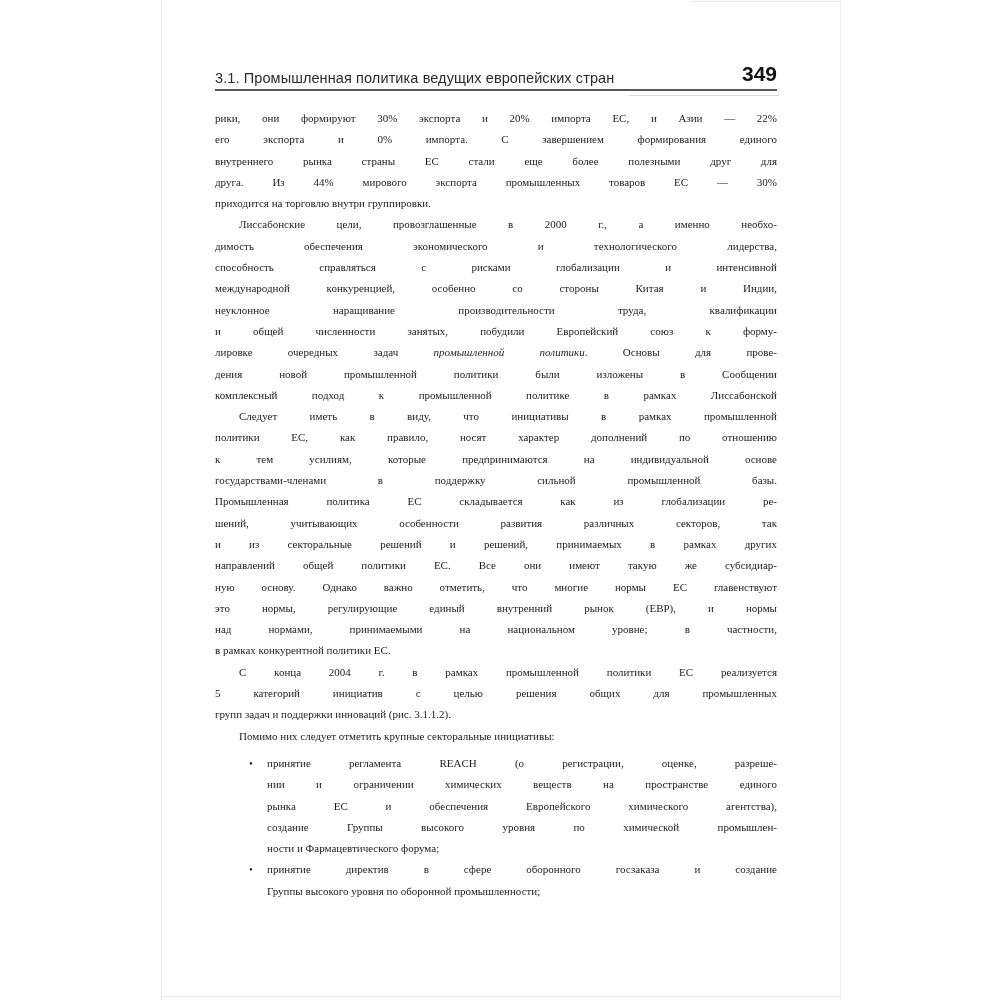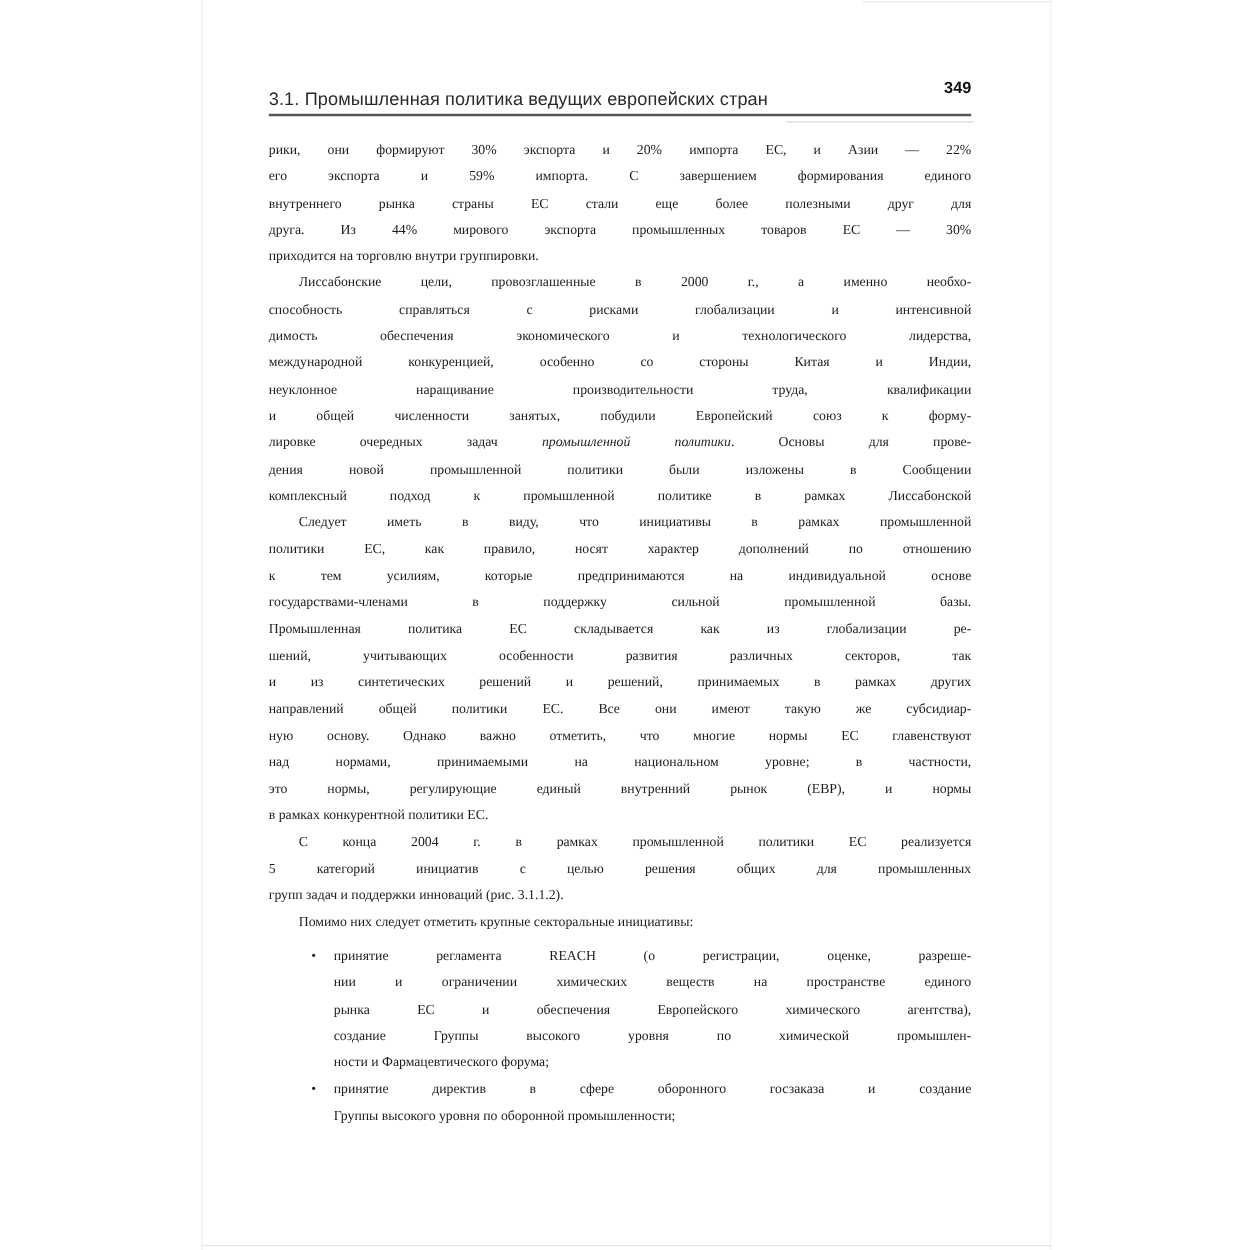--- a/index.html
+++ b/index.html
@@ -35,24 +35,24 @@
     align-items: flex-end;
     font-family: "Liberation Sans", "DejaVu Sans", sans-serif;
   }
   .header-title {
     font-size: 14.5px;
     color: #2a2a2a;
     letter-spacing: 0.1px;
     padding-bottom: 3px;
   }
   .page-number {
-    font-size: 13px;
+    font-size: 21px;
     font-weight: bold;
     color: #111111;
-    padding-bottom: 14px;
+    padding-bottom: 3px;
   }
   .header-rule {
     height: 2px;
     background: #565656;
   }
   .header-rule-echo {
     position: relative;
     height: 1px;
     background: #d9d9d9;
     margin-top: 4px;
@@ -101,48 +101,48 @@
       <span class="header-title">3.1. Промышленная политика ведущих европейских стран</span>
       <span class="page-number">349</span>
     </div>
 
     <div class="header-rule"></div>
     <div class="header-rule-echo"></div>
 
     <div class="body-text" id="body-text">
         <div class="para">
           <div class="tline">рики, они формируют 30% экспорта и 20% импорта ЕС, и Азии — 22%</div>
-          <div class="tline">его экспорта и 59% импорта. С завершением формирования единого</div>
+          <div class="tline">его экспорта и 0% импорта. С завершением формирования единого</div>
           <div class="tline">внутреннего рынка страны ЕС стали еще более полезными друг для</div>
           <div class="tline">друга. Из 44% мирового экспорта промышленных товаров ЕС — 30%</div>
           <div class="tline last">приходится на торговлю внутри группировки.</div>
         </div>
         <div class="para">
           <div class="tline indent">Лиссабонские цели, провозглашенные в 2000 г., а именно необхо-</div>
+          <div class="tline">димость обеспечения экономического и технологического лидерства,</div>
           <div class="tline">способность справляться с рисками глобализации и интенсивной</div>
-          <div class="tline">димость обеспечения экономического и технологического лидерства,</div>
           <div class="tline">международной конкуренцией, особенно со стороны Китая и Индии,</div>
           <div class="tline">неуклонное наращивание производительности труда, квалификации</div>
           <div class="tline">и общей численности занятых, побудили Европейский союз к форму-</div>
           <div class="tline">лировке очередных задач <i>промышленной политики</i>. Основы для прове-</div>
           <div class="tline">дения новой промышленной политики были изложены в Сообщении</div>
           <div class="tline">комплексный подход к промышленной политике в рамках Лиссабонской</div>
         </div>
         <div class="para">
           <div class="tline indent">Следует иметь в виду, что инициативы в рамках промышленной</div>
           <div class="tline">политики ЕС, как правило, носят характер дополнений по отношению</div>
           <div class="tline">к тем усилиям, которые предпринимаются на индивидуальной основе</div>
           <div class="tline">государствами-членами в поддержку сильной промышленной базы.</div>
           <div class="tline">Промышленная политика ЕС складывается как из глобализации ре-</div>
           <div class="tline">шений, учитывающих особенности развития различных секторов, так</div>
-          <div class="tline">и из синтетических решений и решений, принимаемых в рамках других</div>
+          <div class="tline">и из секторальные решений и решений, принимаемых в рамках других</div>
           <div class="tline">направлений общей политики ЕС. Все они имеют такую же субсидиар-</div>
           <div class="tline">ную основу. Однако важно отметить, что многие нормы ЕС главенствуют</div>
+          <div class="tline">это нормы, регулирующие единый внутренний рынок (ЕВР), и нормы</div>
           <div class="tline">над нормами, принимаемыми на национальном уровне; в частности,</div>
-          <div class="tline">это нормы, регулирующие единый внутренний рынок (ЕВР), и нормы</div>
           <div class="tline last">в рамках конкурентной политики ЕС.</div>
         </div>
         <div class="para">
           <div class="tline indent">С конца 2004 г. в рамках промышленной политики ЕС реализуется</div>
           <div class="tline">5 категорий инициатив с целью решения общих для промышленных</div>
           <div class="tline last">групп задач и поддержки инноваций (рис. 3.1.1.2).</div>
         </div>
         <div class="para">
           <div class="tline last indent">Помимо них следует отметить крупные секторальные инициативы:</div>
         </div>

